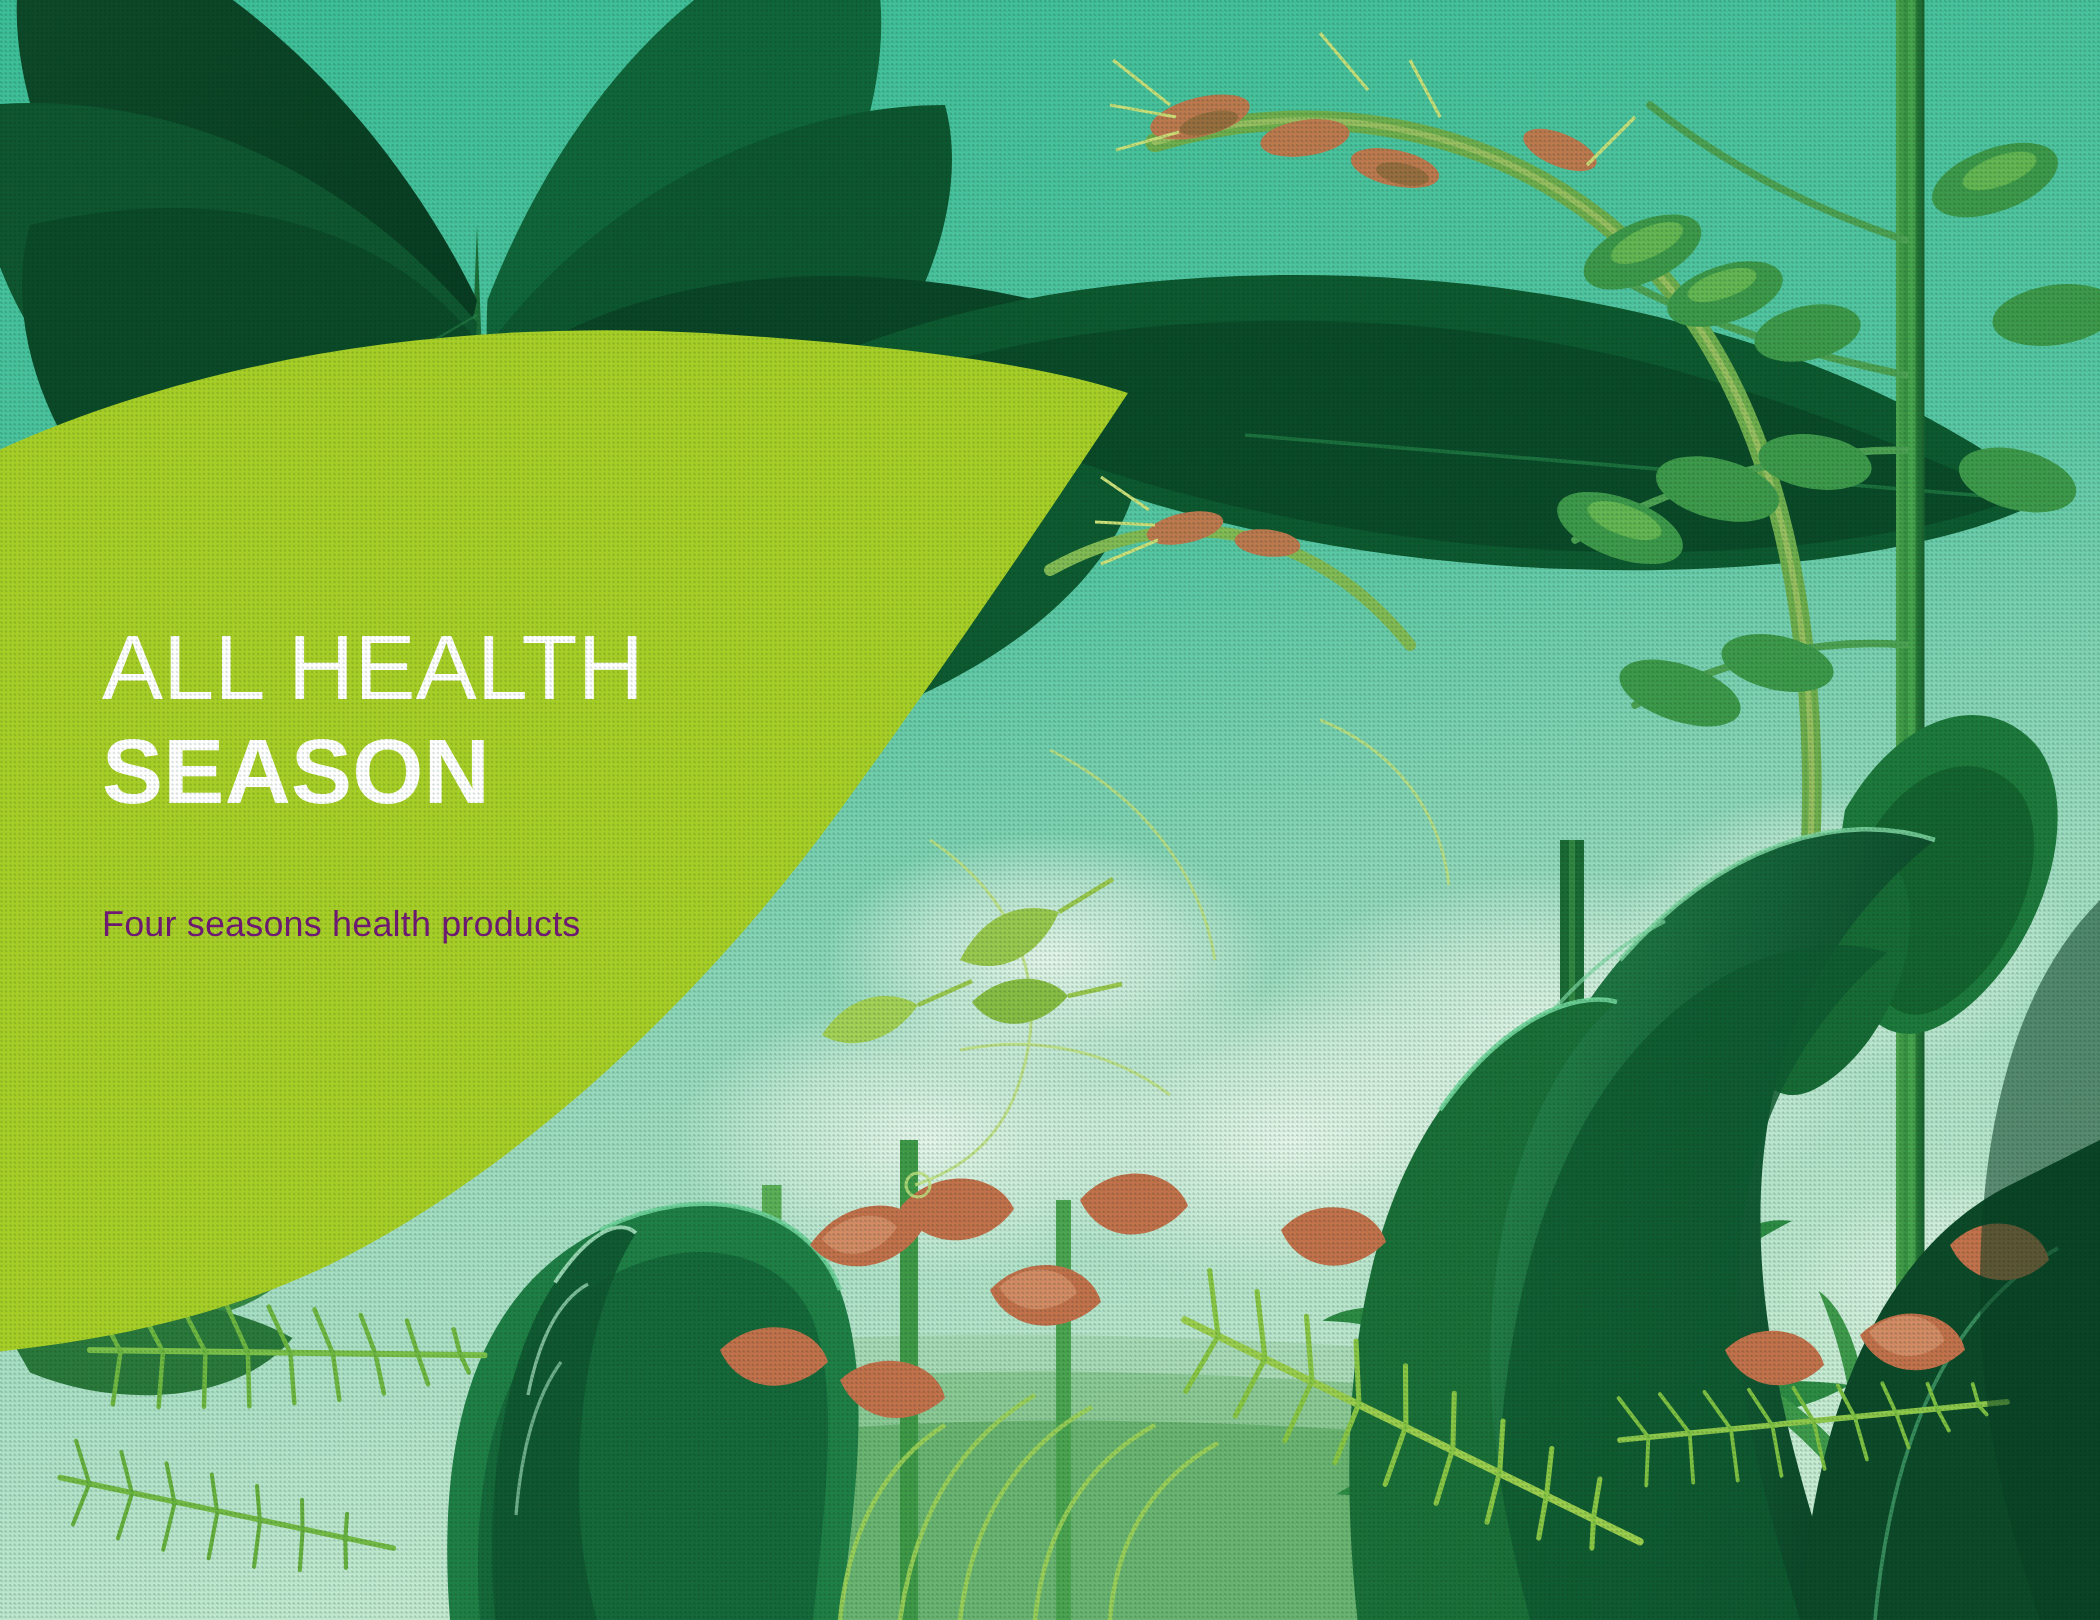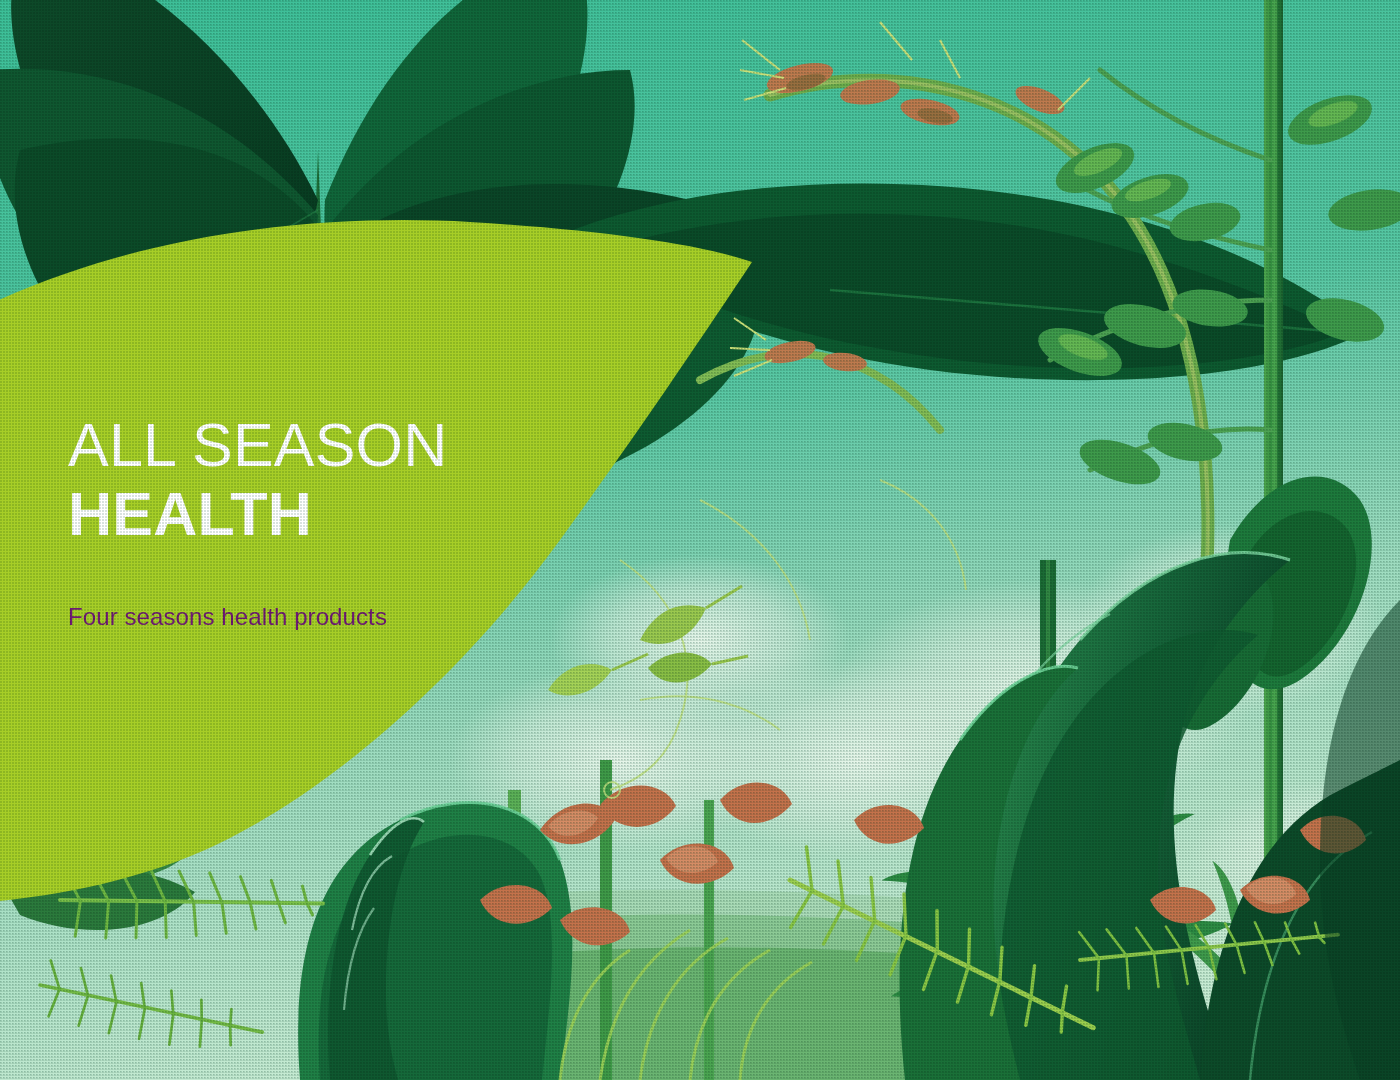--- a/index.html
+++ b/index.html
@@ -441,19 +441,19 @@
                C 120,228 330,214 470,222
                C 600,230 700,244 752,262
                C 700,340 640,430 560,540
                C 470,664 350,776 230,838
                C 140,884 40,900 -60,906
                Z" fill="#A7CE27"></path>
     </svg>
   </div>
 
   <div id="text-block">
-    <div class="headline-line1">ALL SEASON</div>
-    <div class="headline-line2">HEALTH</div>
+    <div class="headline-line1">ALL HEALTH</div>
+    <div class="headline-line2">SEASON</div>
     <div class="subhead">Four seasons health products</div>
   </div>
 
   <div id="grain"></div>
 </div>
 
 </body></html>

